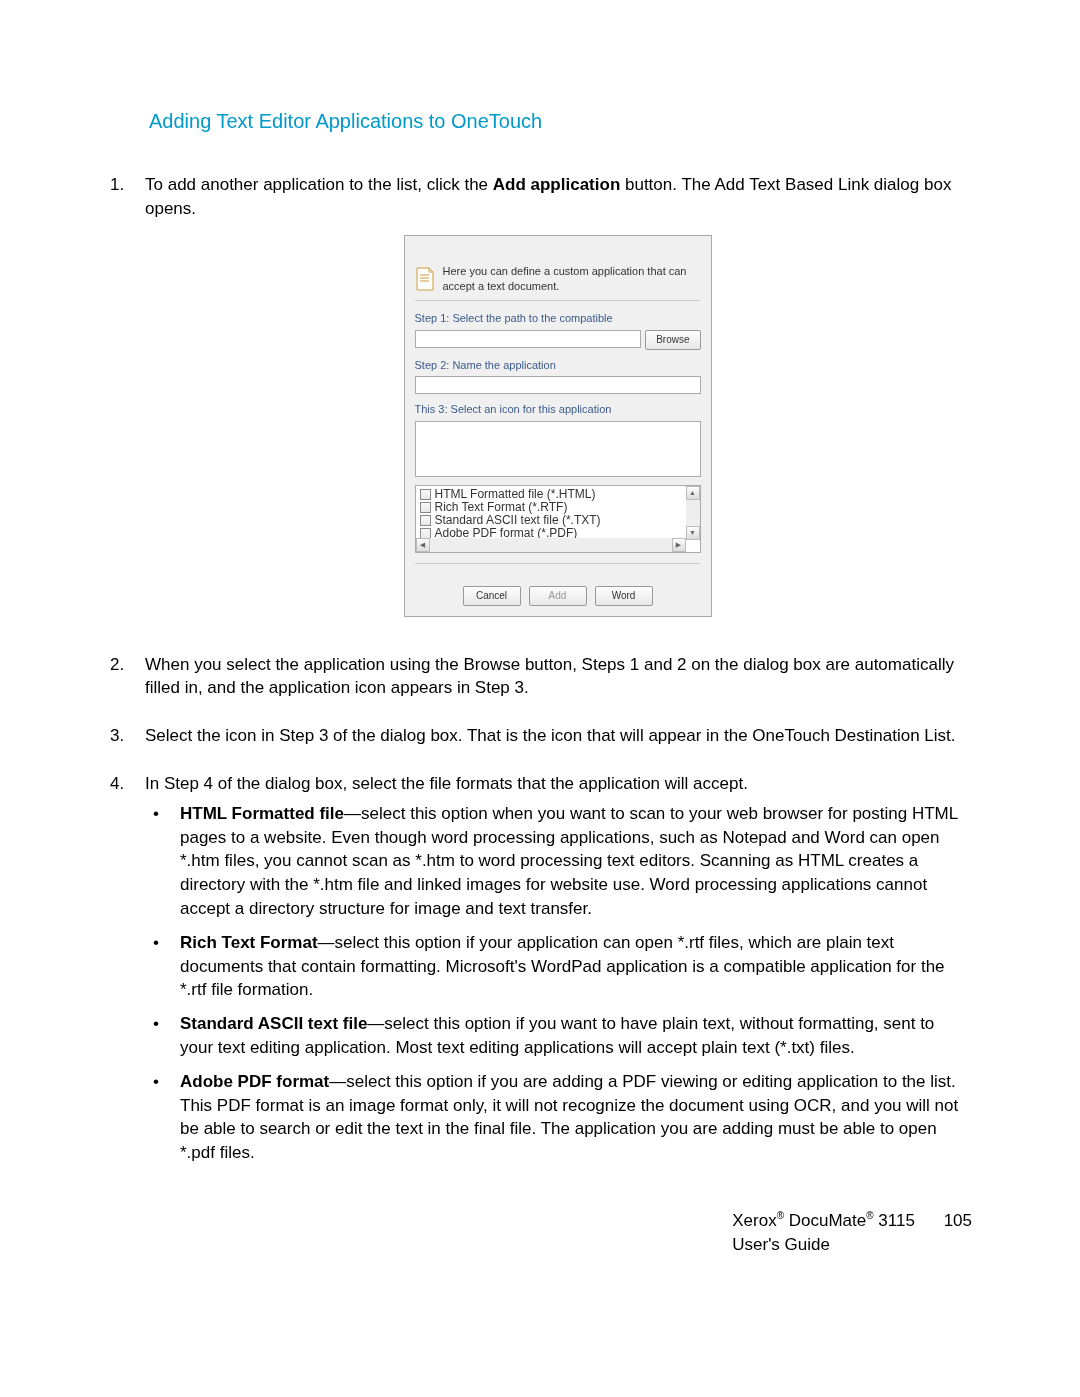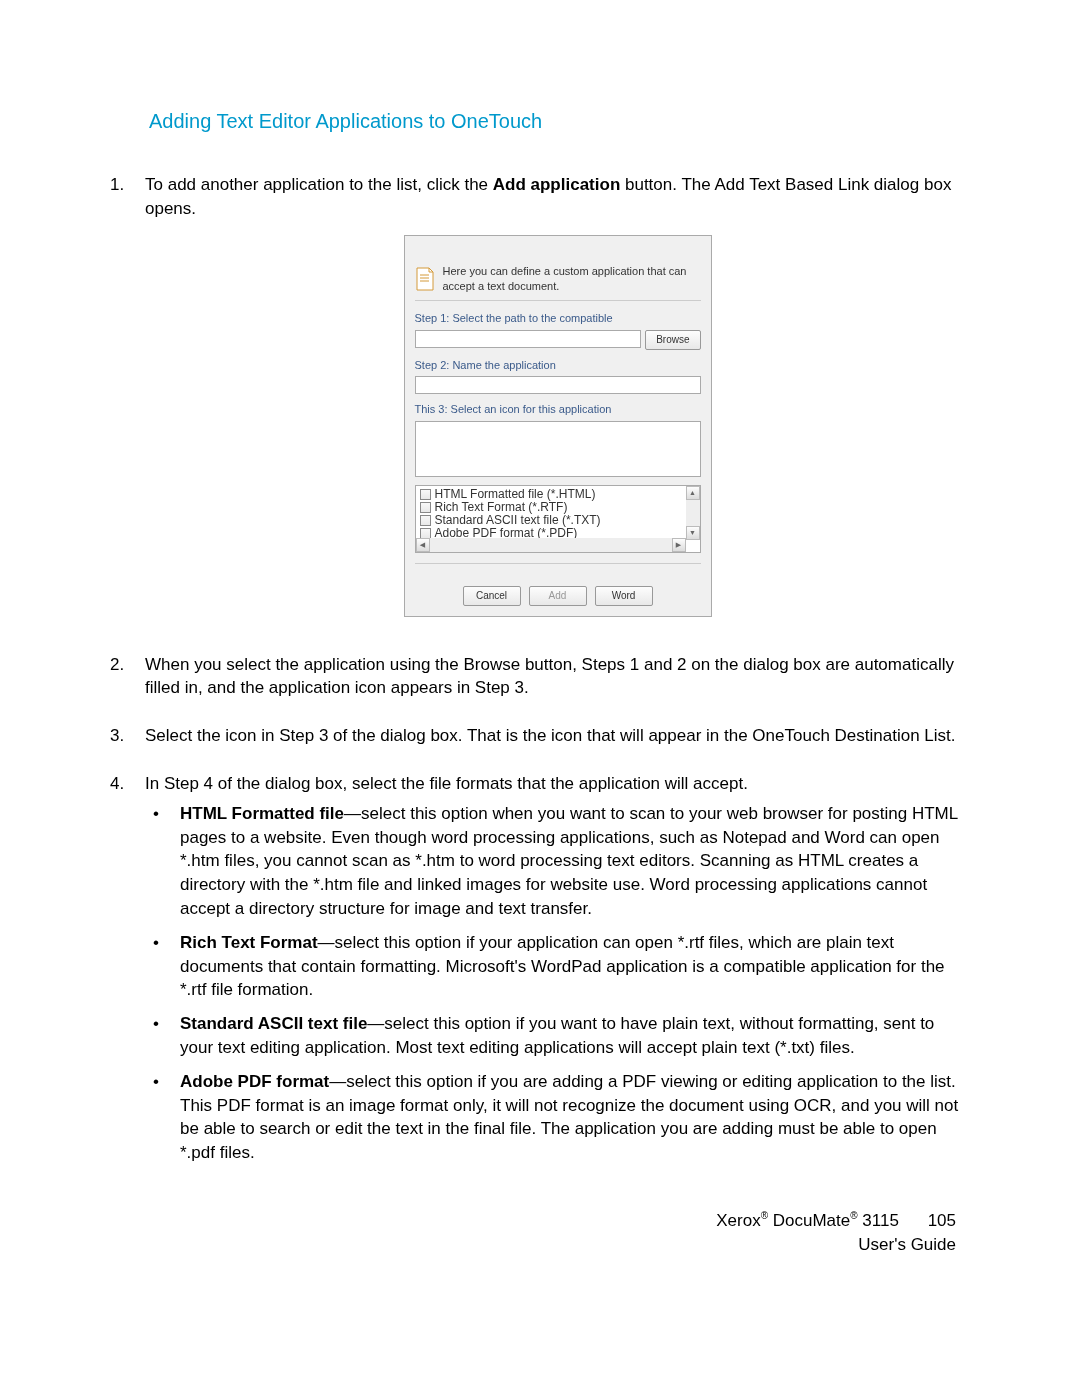--- a/index.html
+++ b/index.html
@@ -186,23 +186,22 @@
     }
     .bullet-dot {
       width: 35px;
       flex-shrink: 0;
       text-align: left;
       padding-left: 8px;
     }
     .bullet-content { flex: 1; }
     .footer {
       position: absolute;
-      right: 124px;
+      right: 108px;
       bottom: 140px;
-      text-align: right;
       font-size: 17px;
       line-height: 1.4;
     }
     .footer .pagenum {
       display: inline-block;
       margin-left: 24px;
     }
     .sup { font-size: 10px; vertical-align: super; }
   </style>
 </head>

